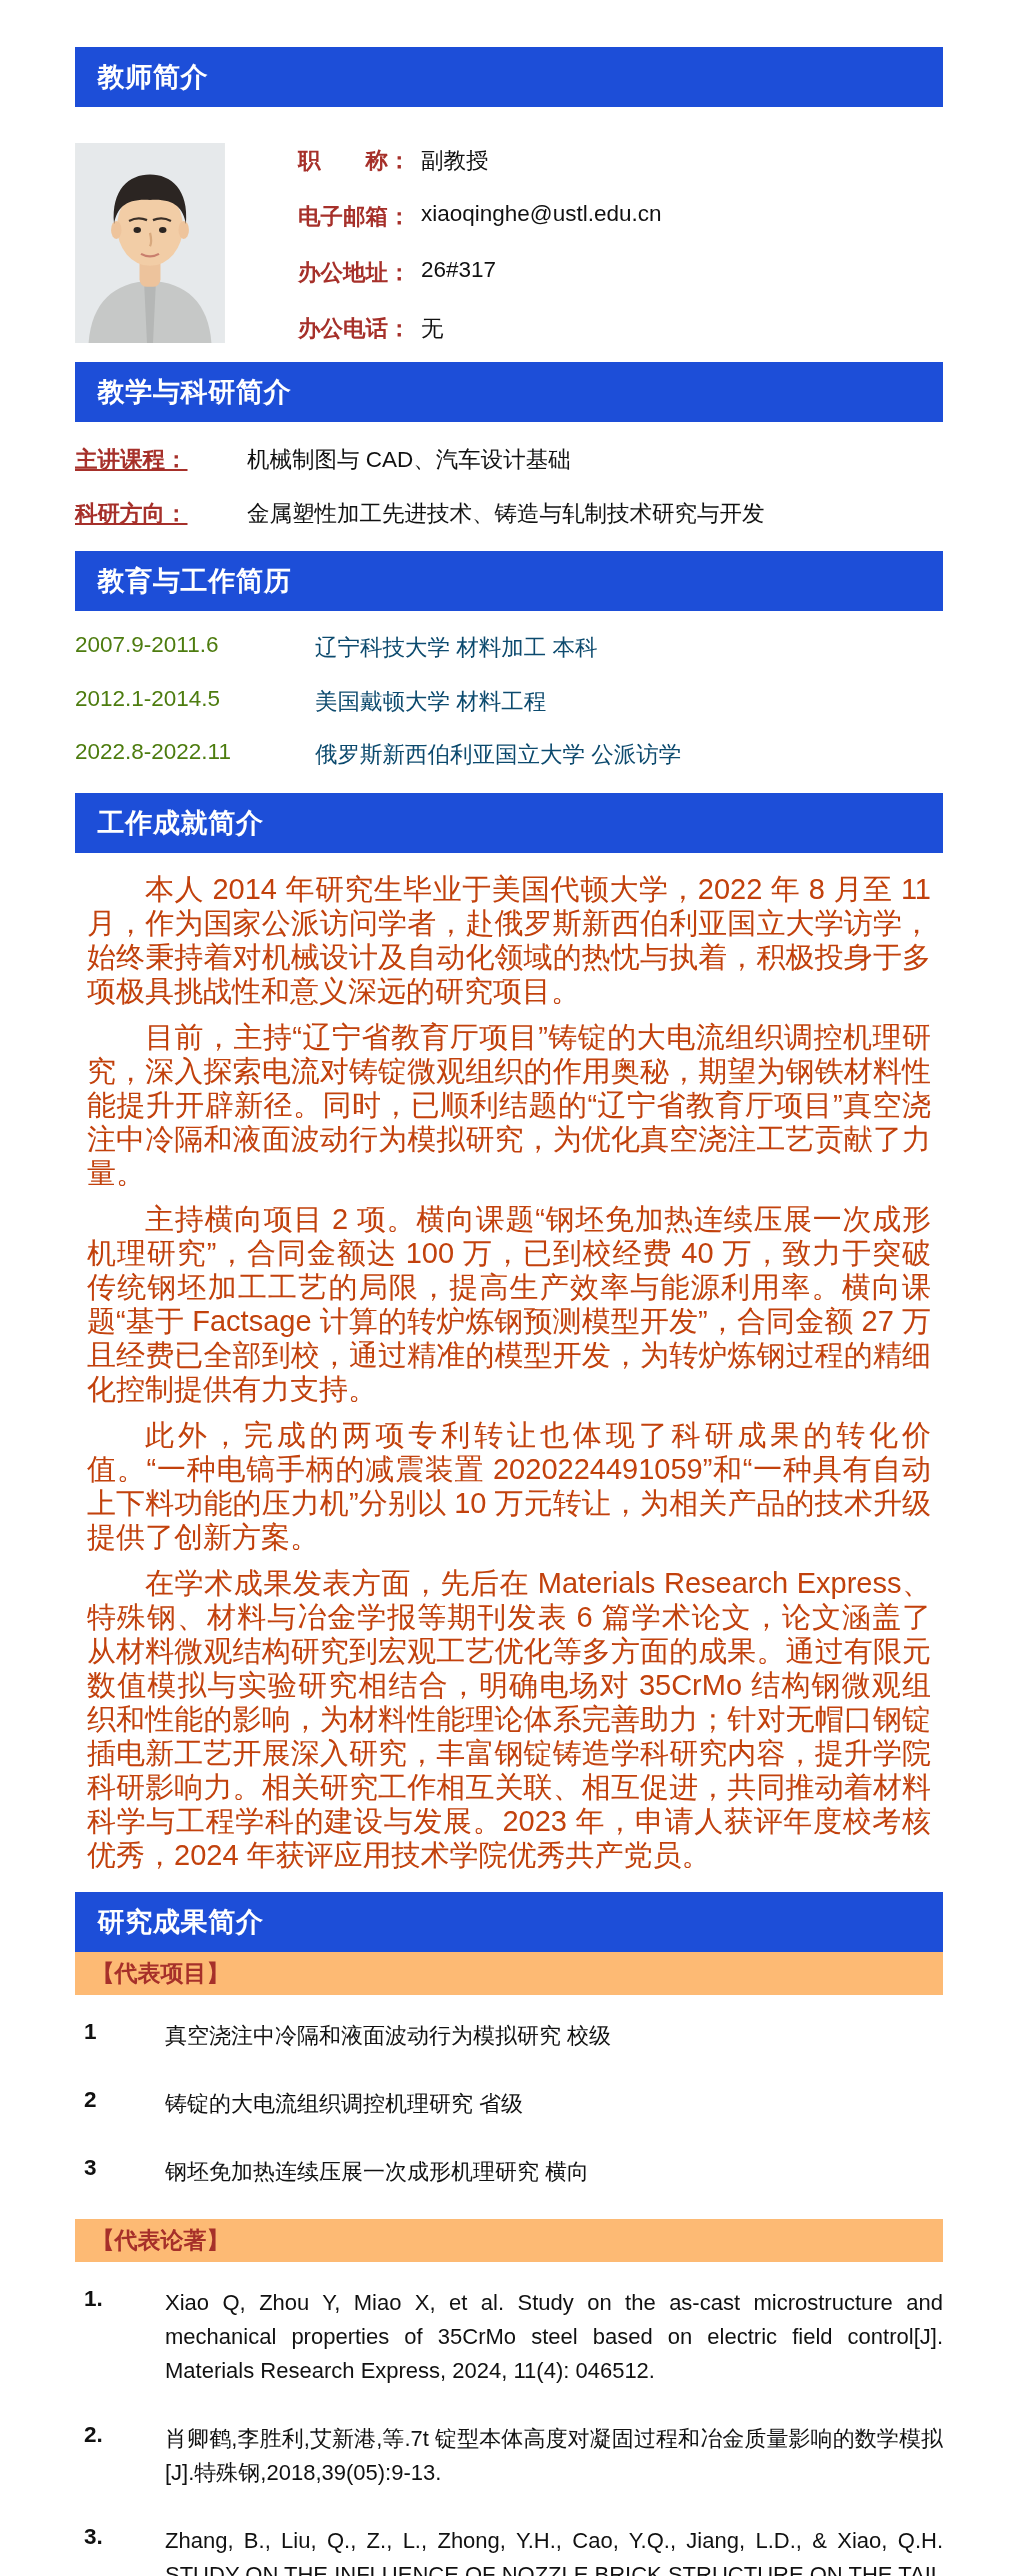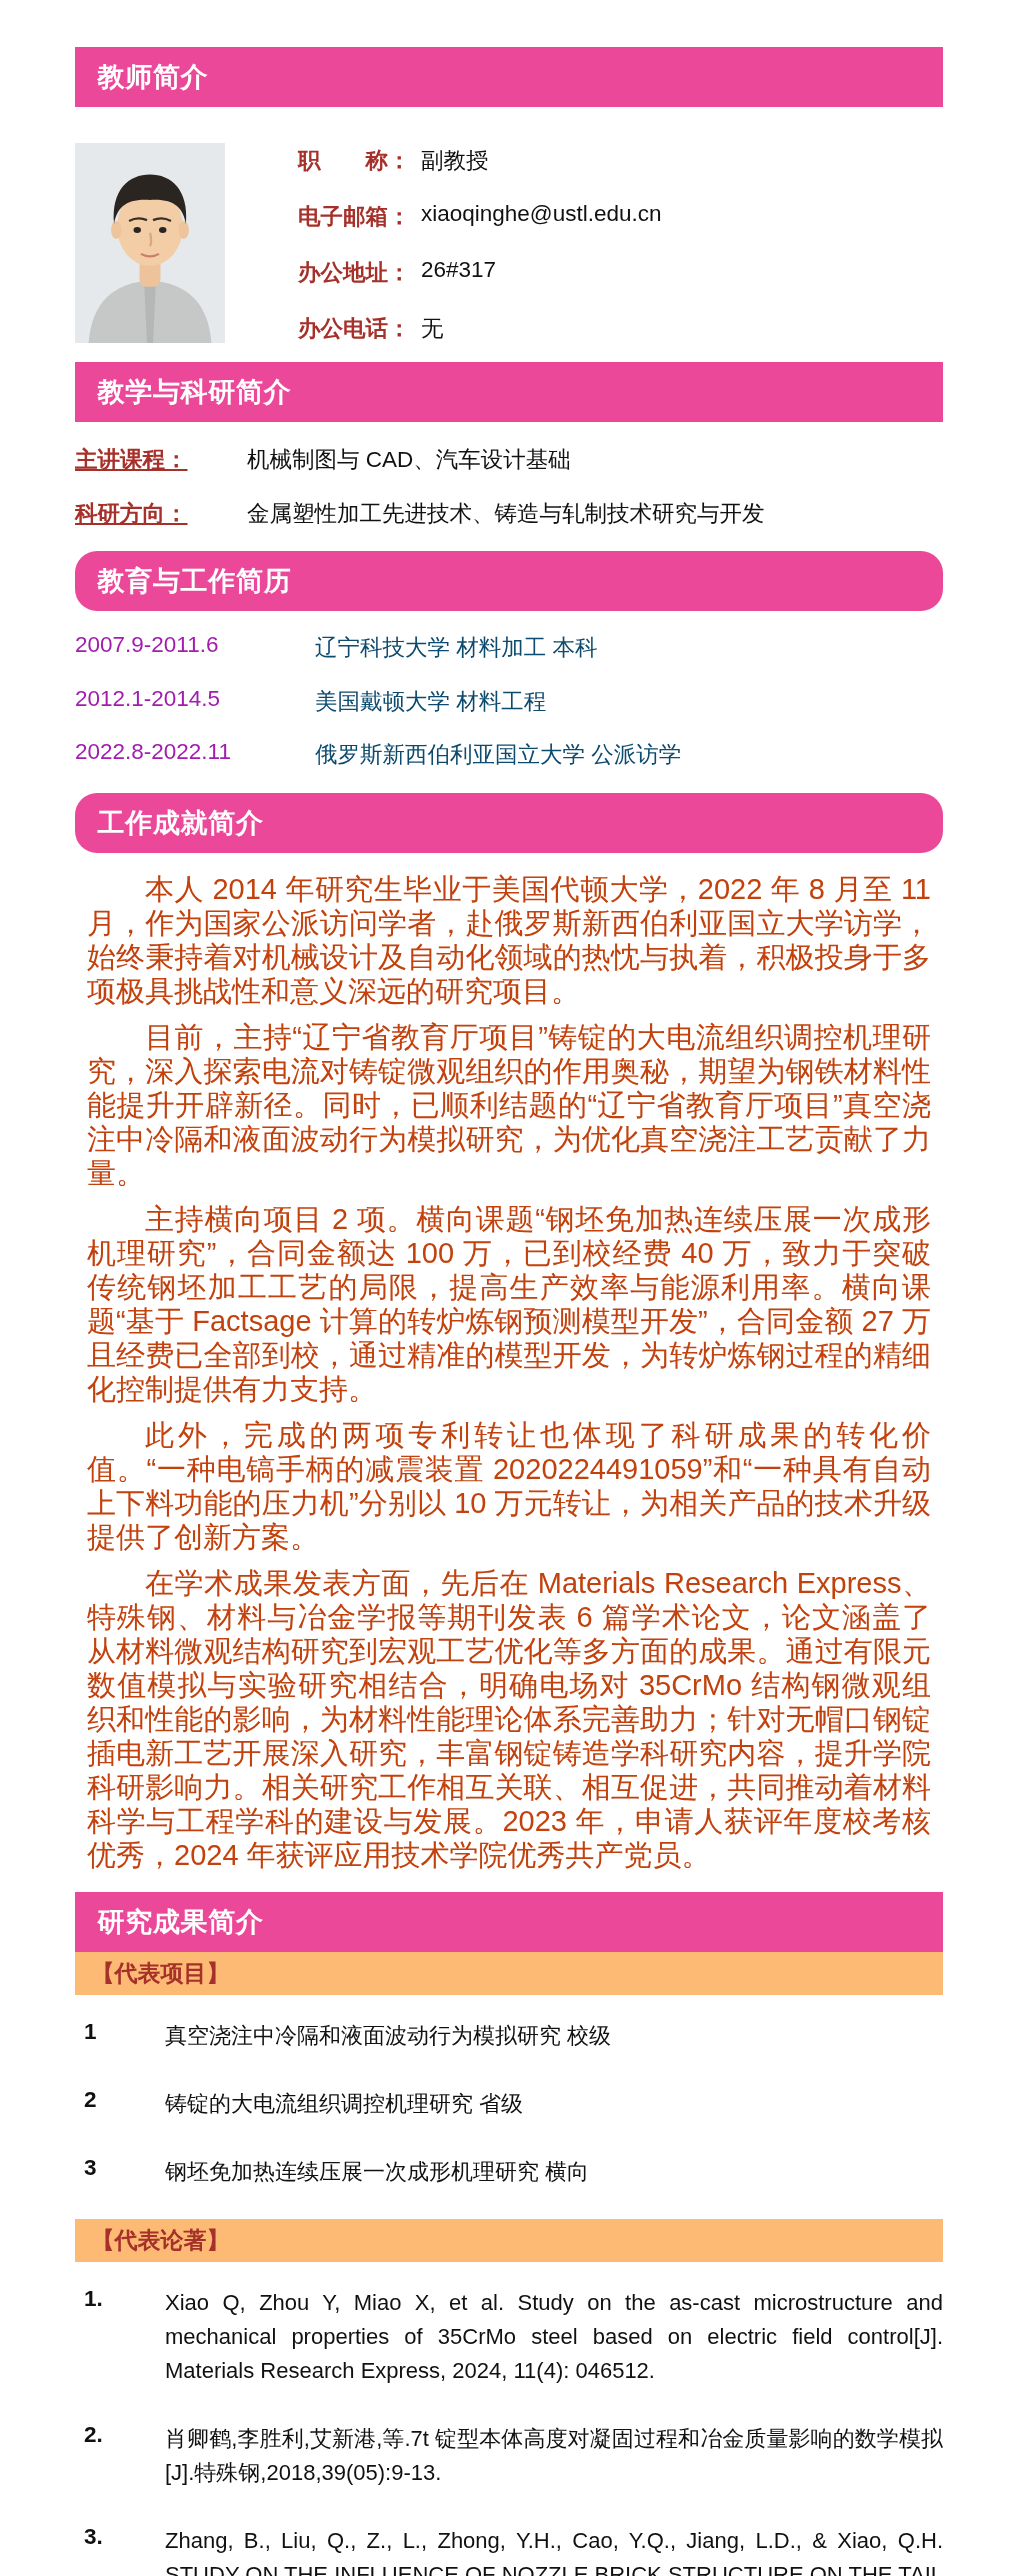--- a/index.html
+++ b/index.html
@@ -8,21 +8,21 @@
     min-height:2576px;
     background:#ffffff;
     font-family:"Liberation Sans","DejaVu Sans",sans-serif;
     color:#1a1a1a;
     -webkit-font-smoothing:antialiased;
   }
   .content{padding:0 75px;}
   
   .section-bar{
     height:60px;
-    background:#ec4899;
+    background:#1d4ed8;
     display:flex;
     align-items:center;
     padding-left:22.5px;
     box-sizing:border-box;
   }
   .section-bar .bar-title{
     color:#ffffff;
     font-size:27px;
     font-weight:bold;
     letter-spacing:0.7px;
@@ -38,21 +38,21 @@
   .info-label{color:#A6302A;font-weight:bold;white-space:pre;}
   .info-value{color:#111;margin-left:10.5px;}
   
   .kv-rows{margin-top:22.5px;}
   .kv-row{display:flex;font-size:22.5px;margin-bottom:22.5px;}
   .kv-label{color:#A6302A;font-weight:bold;width:172px;flex:0 0 auto;text-decoration:underline;}
   .kv-value{color:#111;text-align:right;}
   
   .edu-rows{margin-top:21px;}
   .edu-row{display:flex;font-size:22.5px;margin-bottom:22.5px;}
-  .edu-period{width:240px;flex:0 0 auto;color:#a21caf;}
+  .edu-period{width:240px;flex:0 0 auto;color:#4d7c0f;}
   .edu-detail{color:#0c4a6e;text-align:center;}
   
   .paragraphs{margin-top:19.5px;margin-bottom:19.5px;}
   .paragraphs p{
     margin:12px;
     font-size:29px;
     line-height:34px;
     text-indent:2em;
     text-align:justify;
     color:#c2410c;
@@ -74,21 +74,21 @@
   .num-badge{
     width:90px;flex:0 0 auto;
     font-size:22.5px;font-weight:bold;color:#111;
     padding-left:9px;box-sizing:border-box;
   }
   .num-text{
     font-size:22px;line-height:34px;color:#111;
     text-align:justify;flex:1;
   }
   .mt24{margin-top:18px;}
-  .mt0{margin-top:0;border-radius:22px;}
+  .mt0{margin-top:0;}
 </style>
 </head>
 <body>
 
 <div class="content">
 
   <div class="section-bar bar-first">
     <span class="bar-title">教师简介</span>
   </div>
 

